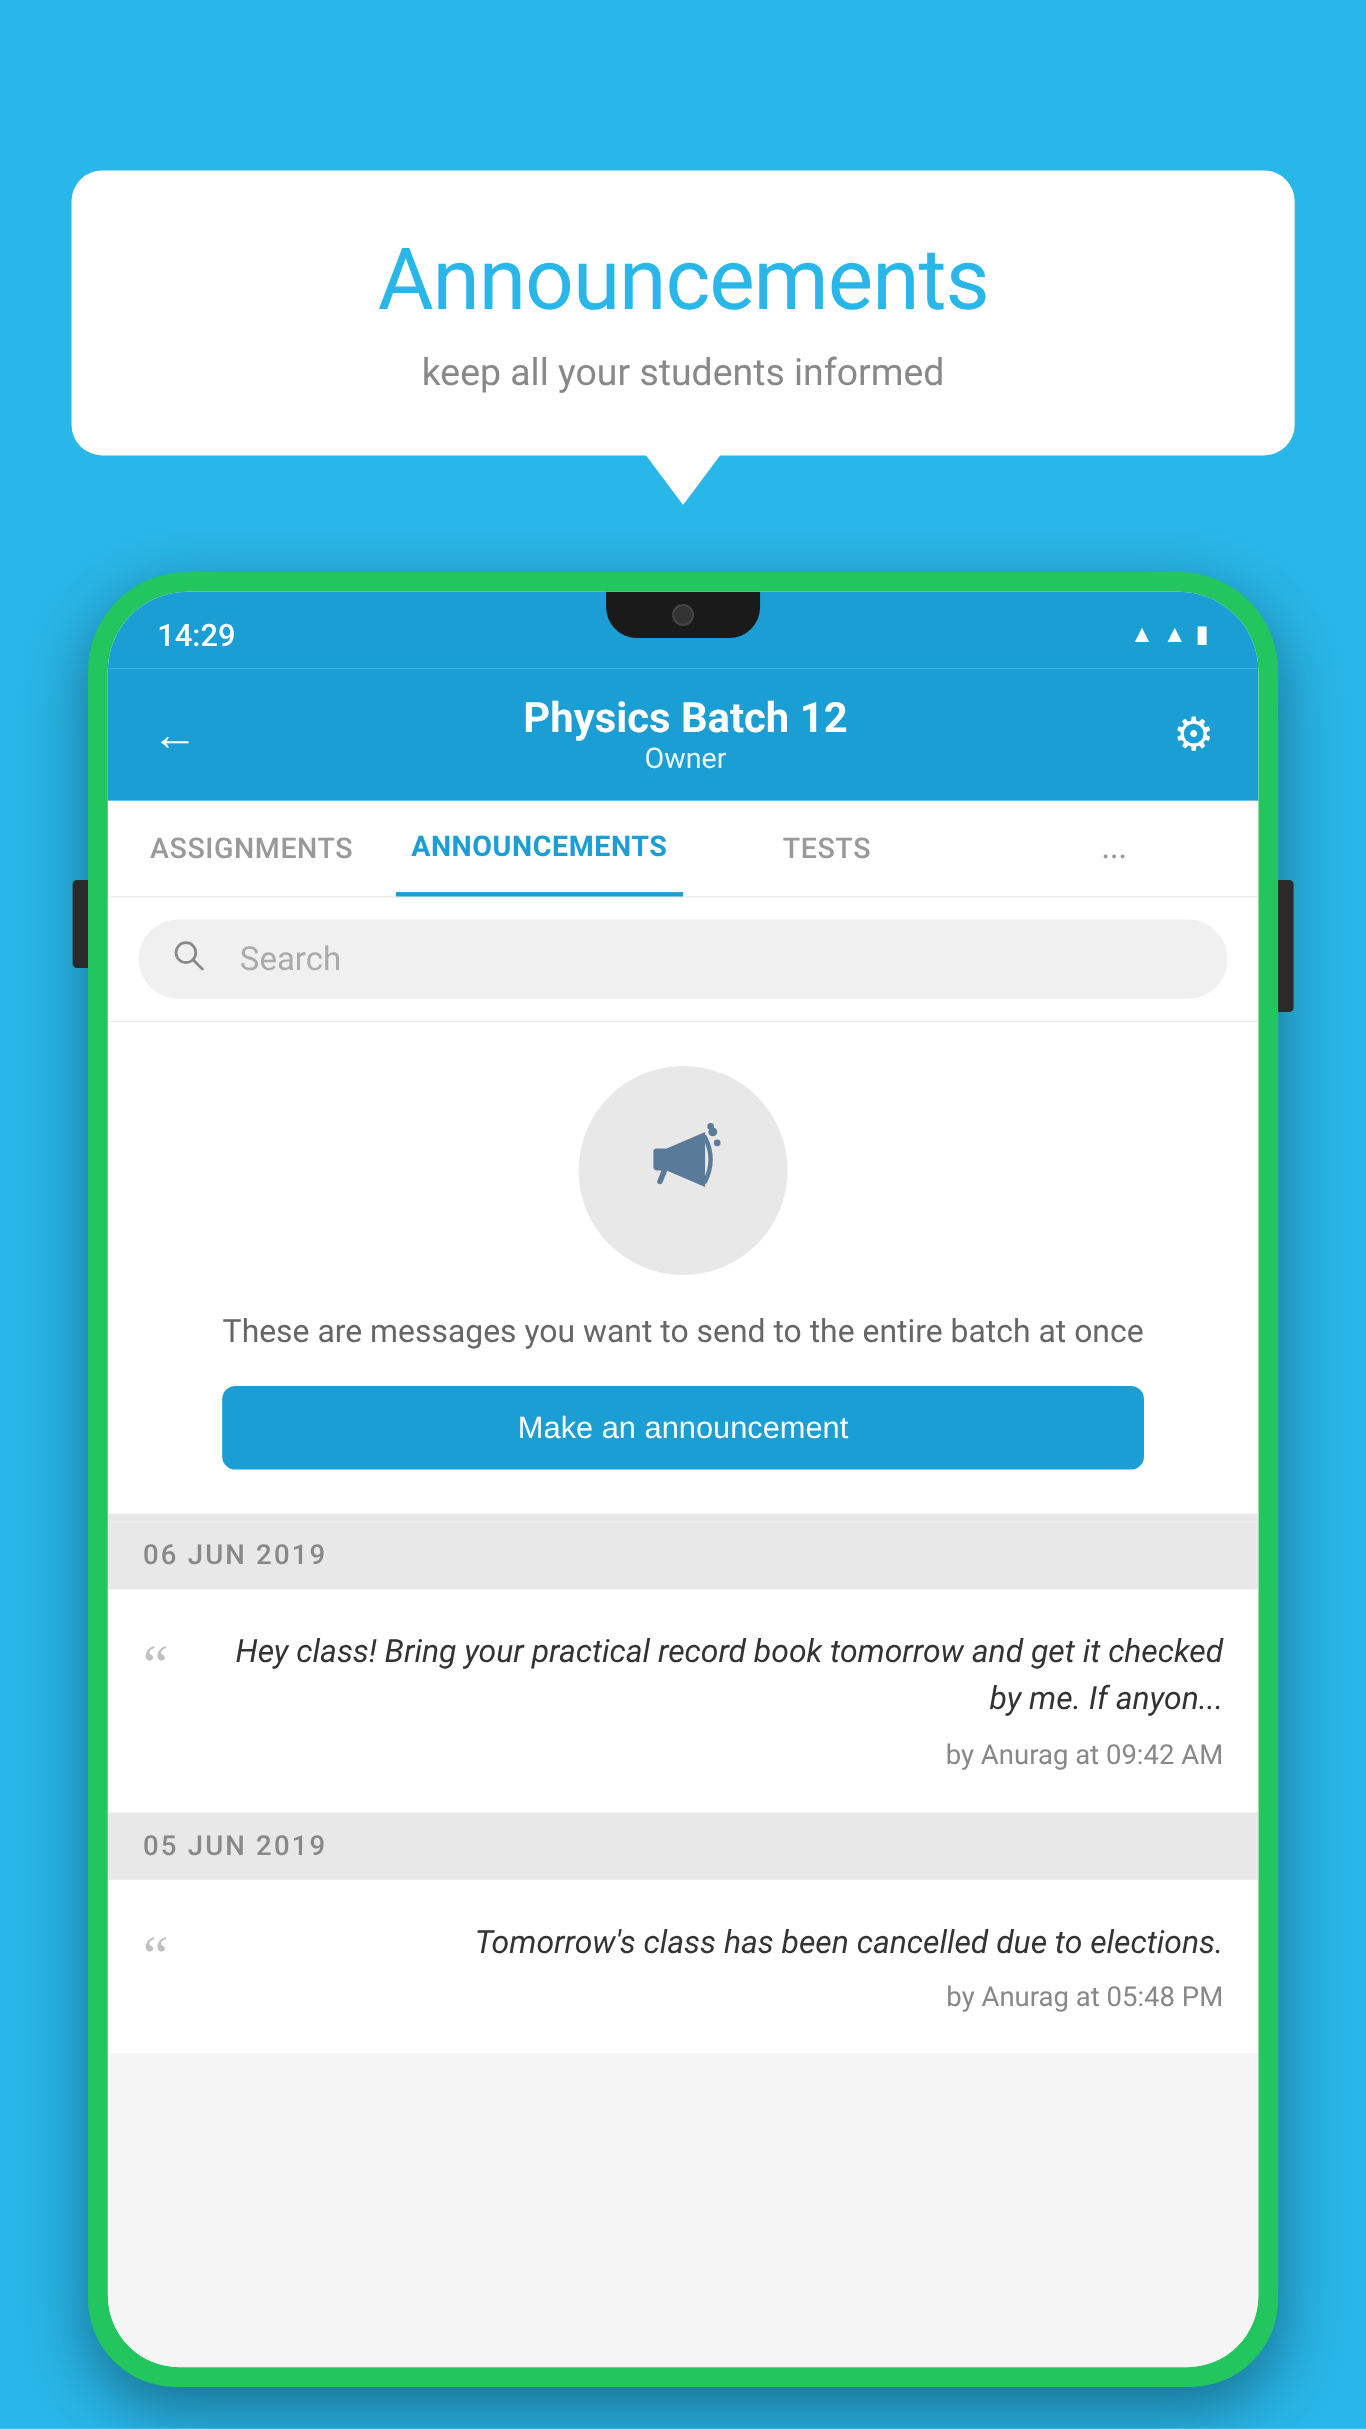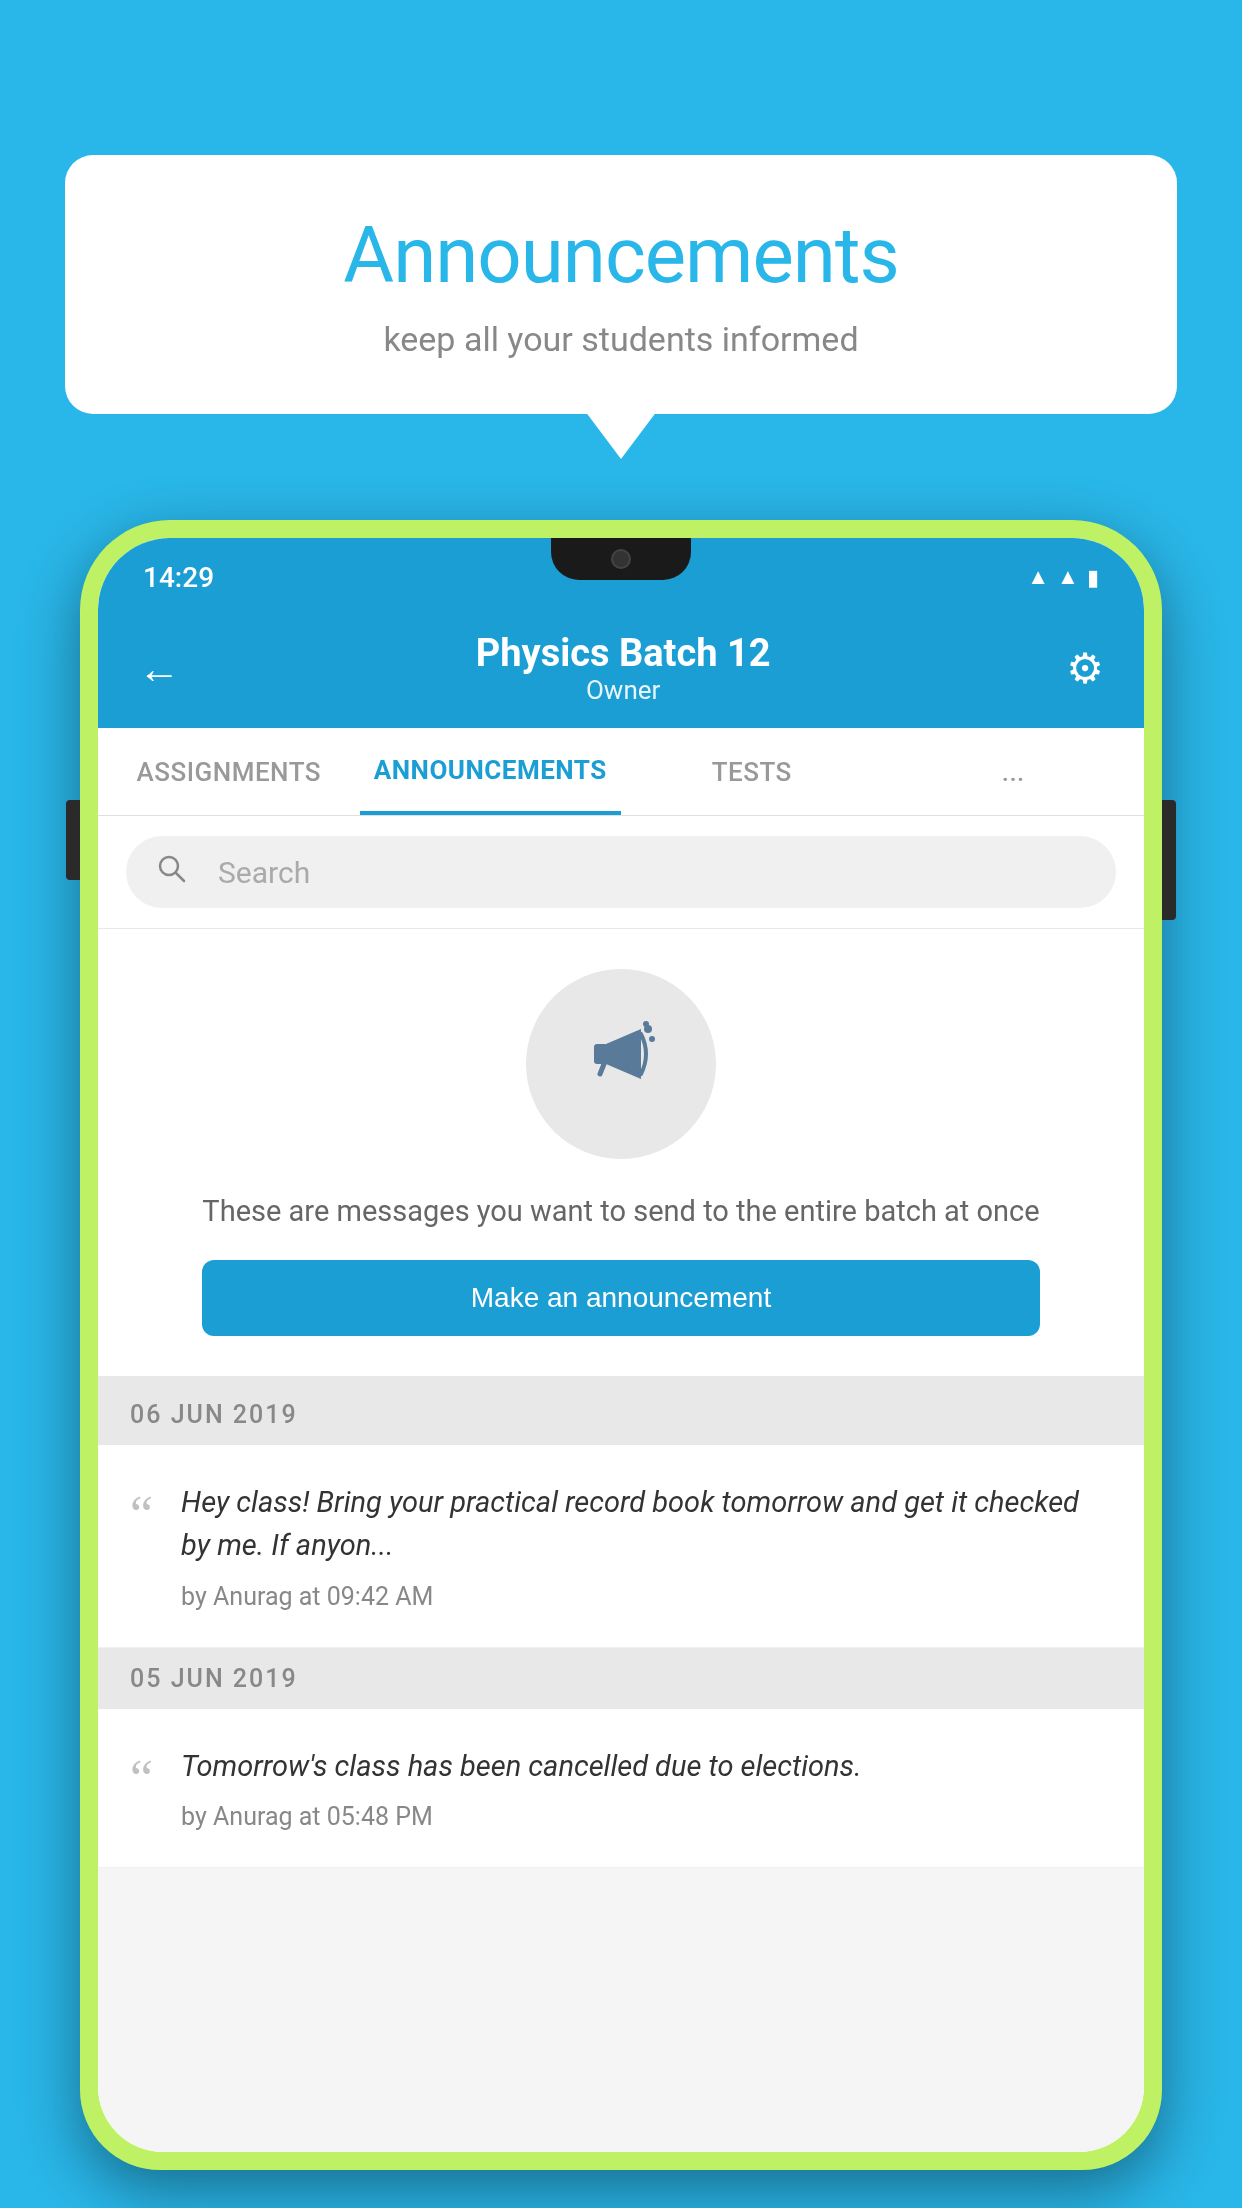--- a/index.html
+++ b/index.html
@@ -63,21 +63,21 @@
     
     .phone-container {
       position: absolute;
       top: 520px;
       left: 80px;
       right: 80px;
       bottom: 0px;
     }
 
     .phone-outer {
-      background: #bef264;
+      background: #22c55e;
       border-radius: 90px 90px 80px 80px;
       padding: 18px;
       width: 100%;
       height: 1650px;
       position: relative;
       box-shadow: 0 20px 60px rgba(0,0,0,0.4);
     }
 
     
     .phone-outer::before {
@@ -338,20 +338,21 @@
       font-size: 52px;
       color: #c0c0c0;
       line-height: 1;
       margin-top: 8px;
       flex-shrink: 0;
       font-family: Georgia, serif;
     }
 
     .announcement-content {
       flex: 1;
+      text-align: right;
     }
 
     .announcement-text {
       font-size: 29px;
       color: #333;
       font-style: italic;
       line-height: 1.5;
       margin-bottom: 14px;
     }
 

